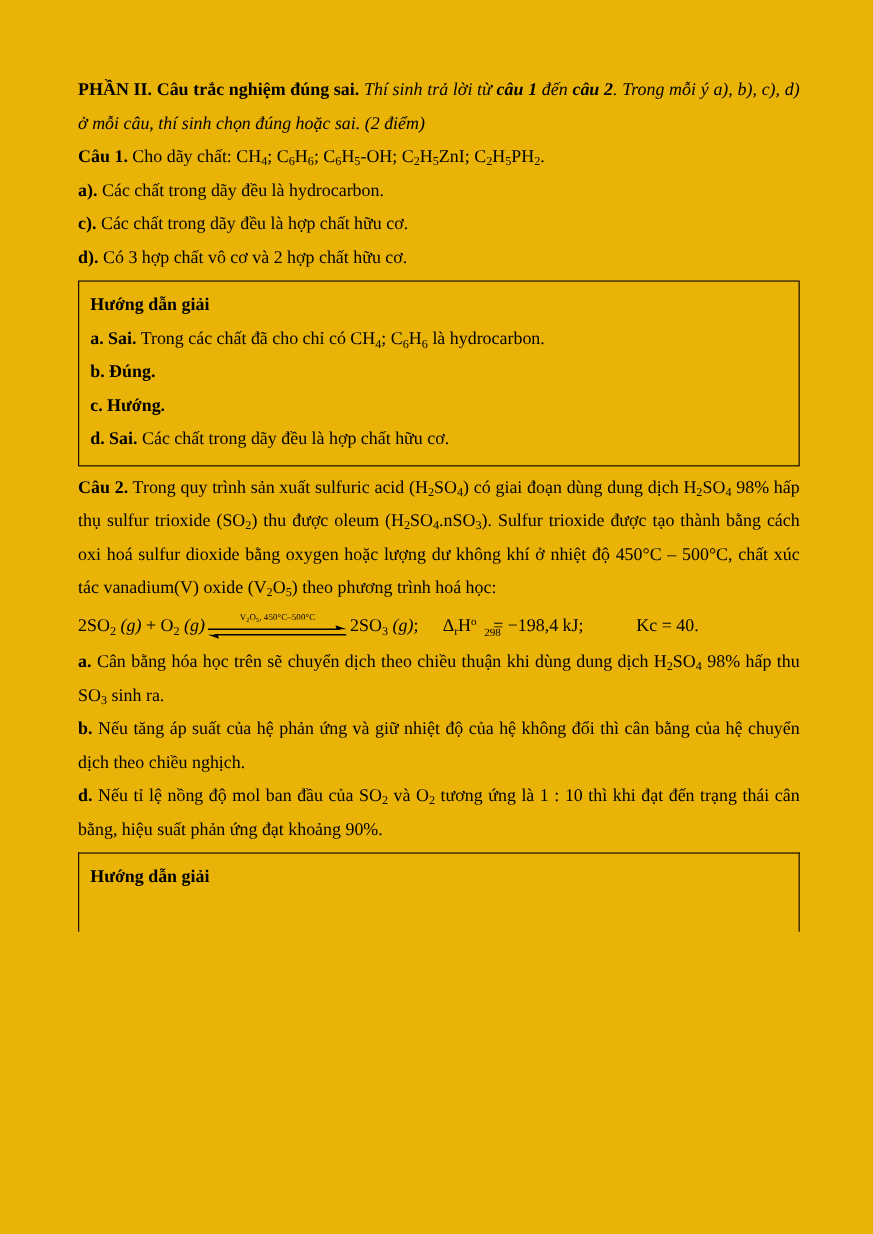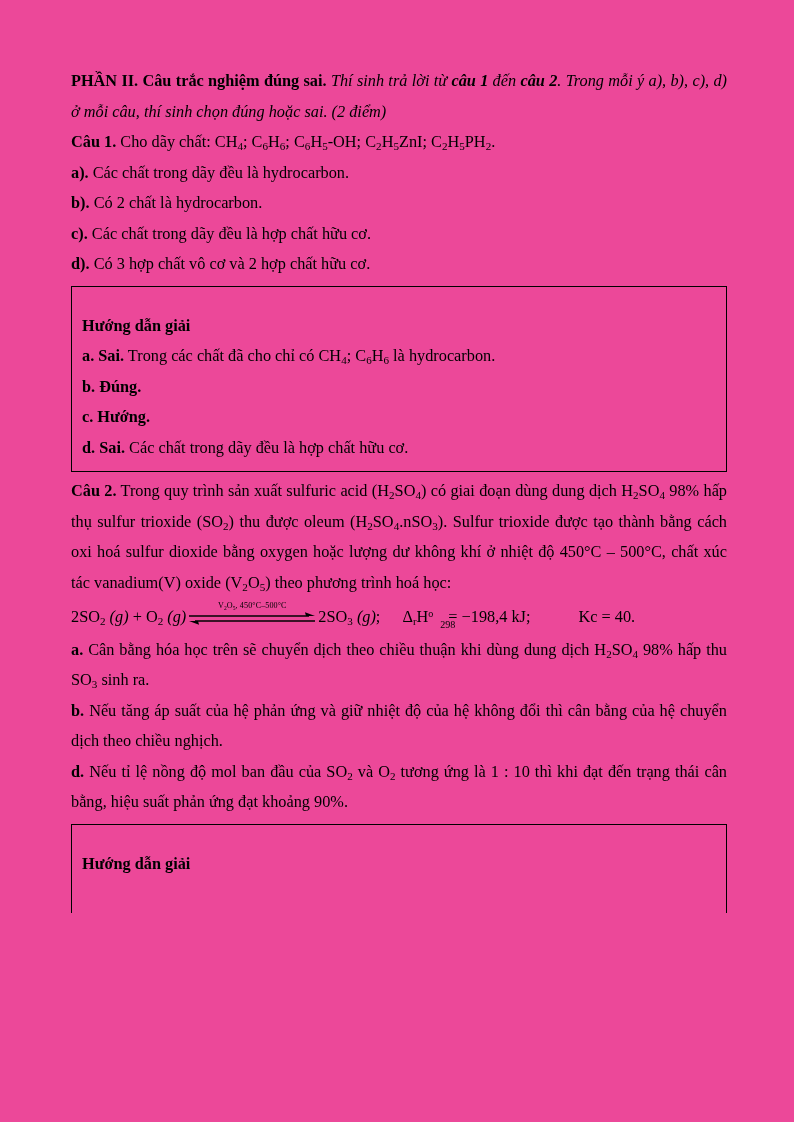--- a/index.html
+++ b/index.html
@@ -5,21 +5,21 @@
 <style>
   html, body {
     margin: 0;
     padding: 0;
     background: #ffffff;
   }
   .page {
     position: relative;
     width: 794px;
     height: 1122px;
-    background: #ec4899;
+    background: #eab308;
     font-family: "Liberation Serif", "DejaVu Serif", serif;
     color: #000000;
     overflow: hidden;
     box-sizing: border-box;
   }
   .content {
     position: absolute;
     left: 71px;
     top: 66px;
     width: 656px;
@@ -38,33 +38,33 @@
     font-size: 0.68em;
     vertical-align: -0.28em;
     line-height: 0;
   }
   .nowrap { white-space: nowrap; }
 
   
   .solution-box {
     border: 1.4px solid #000000;
     box-sizing: border-box;
-    padding: 24px 10px 8px 10px;
+    padding: 6px 10px 8px 10px;
     margin: 6px 0 4px 0;
   }
   .solution-box p { line-height: 30.5px; }
   .solution-box.open-bottom {
     border-bottom: none;
     padding-bottom: 34px;
   }
 
   
   .equation-line {
     display: flex;
-    align-items: flex-start;
+    align-items: flex-end;
     font-size: 16.3px;
     line-height: 30.5px;
     white-space: nowrap;
     margin: 4px 0 2px 0;
   }
   .eq-part { display: inline-block; }
   .eq-gap-md { display: inline-block; width: 22px; }
   .eq-gap-lg { display: inline-block; width: 48px; }
 
   
@@ -132,24 +132,20 @@
     </p>
 
     <p>
       <span class="b">Câu 1.</span>
       <span>Cho dãy chất: </span><span><span class="nowrap">CH<sub>4</sub>;</span> <span class="nowrap">C<sub>6</sub>H<sub>6</sub>;</span> <span class="nowrap">C<sub>6</sub>H<sub>5</sub>-OH;</span> <span class="nowrap">C<sub>2</sub>H<sub>5</sub>ZnI;</span> <span class="nowrap">C<sub>2</sub>H<sub>5</sub>PH<sub>2</sub>.</span></span>
     </p>
 
     <p>
       <span class="b">a).</span>
       <span>Các chất trong dãy đều là hydrocarbon.</span>
-    </p>
-    <p>
-      <span class="b">b).</span>
-      <span>Có 2 chất là hydrocarbon.</span>
     </p>
     <p>
       <span class="b">c).</span>
       <span>Các chất trong dãy đều là hợp chất hữu cơ.</span>
     </p>
     <p>
       <span class="b">d).</span>
       <span>Có 3 hợp chất vô cơ và 2 hợp chất hữu cơ.</span>
     </p>
 

